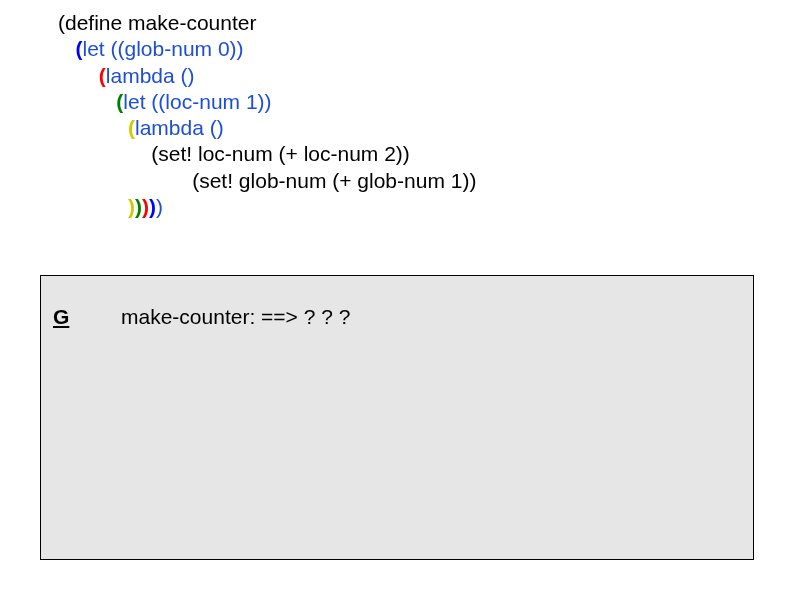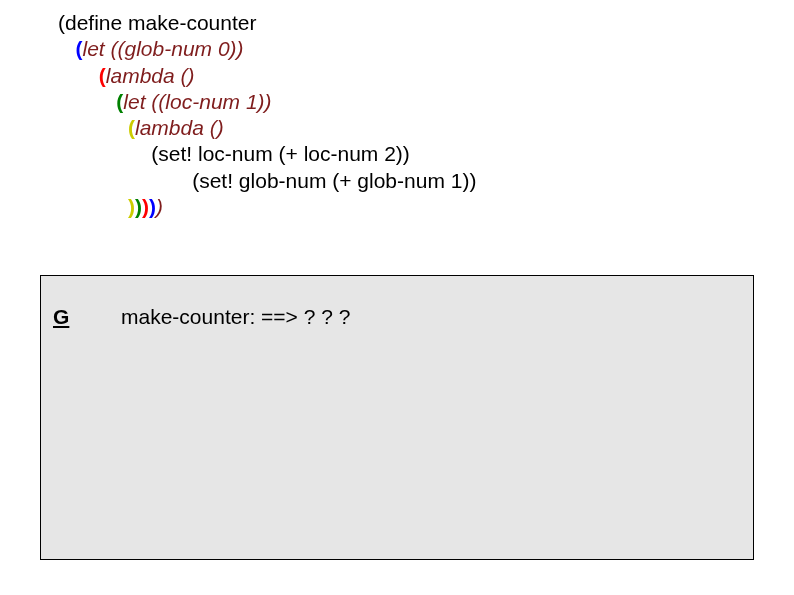--- a/index.html
+++ b/index.html
@@ -18,21 +18,21 @@
     top: 10px;
     left: 40px;
     line-height: 1.25;
     margin-left: 18px;
   }
   .line { white-space: pre; }
   .p-blue { color: #0000ff; font-weight: bold; }
   .p-red { color: #ff0000; font-weight: bold; }
   .p-green { color: #008000; font-weight: bold; }
   .p-yellow { color: #cccc00; font-weight: bold; }
-  .black { color: #7f1d1d; font-style: italic; }
+  .black { color: #1d4ed8; }
   .env-box {
     position: absolute;
     top: 275px;
     left: 40px;
     width: 714px;
     height: 285px;
     background: #e6e6e6;
     border: 1px solid #000000;
     box-sizing: border-box;
     padding: 8px 12px;

